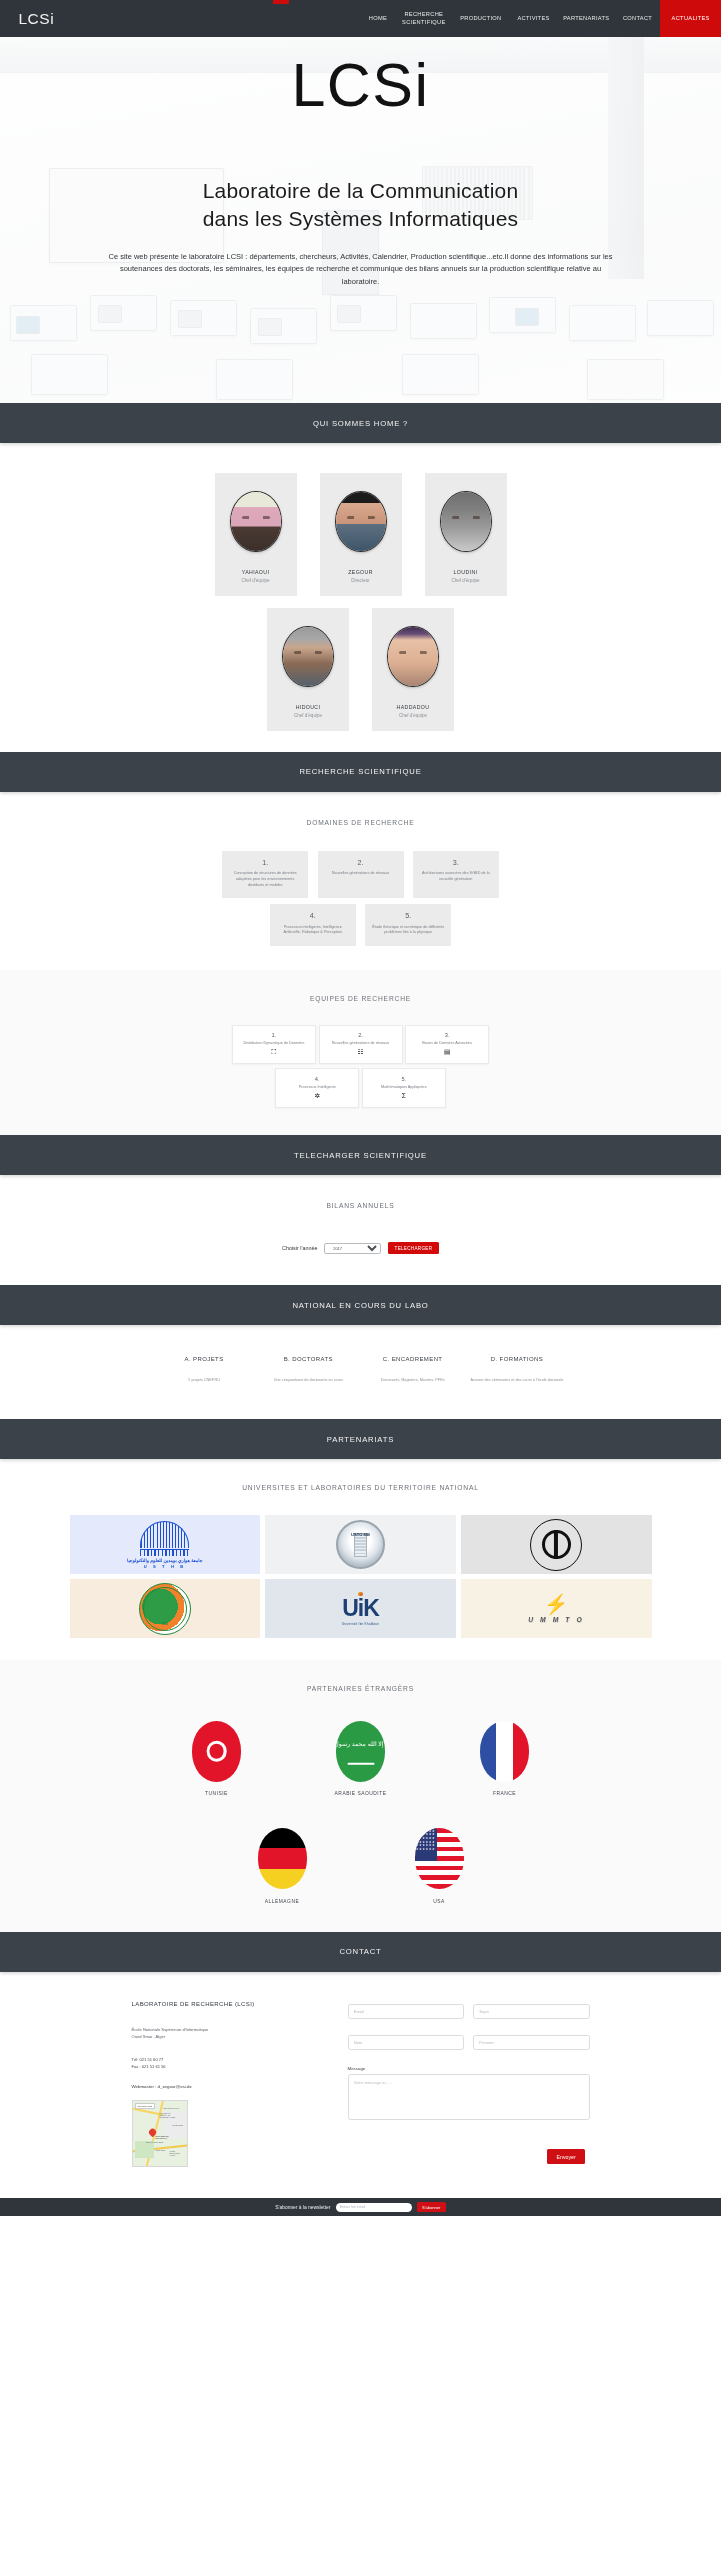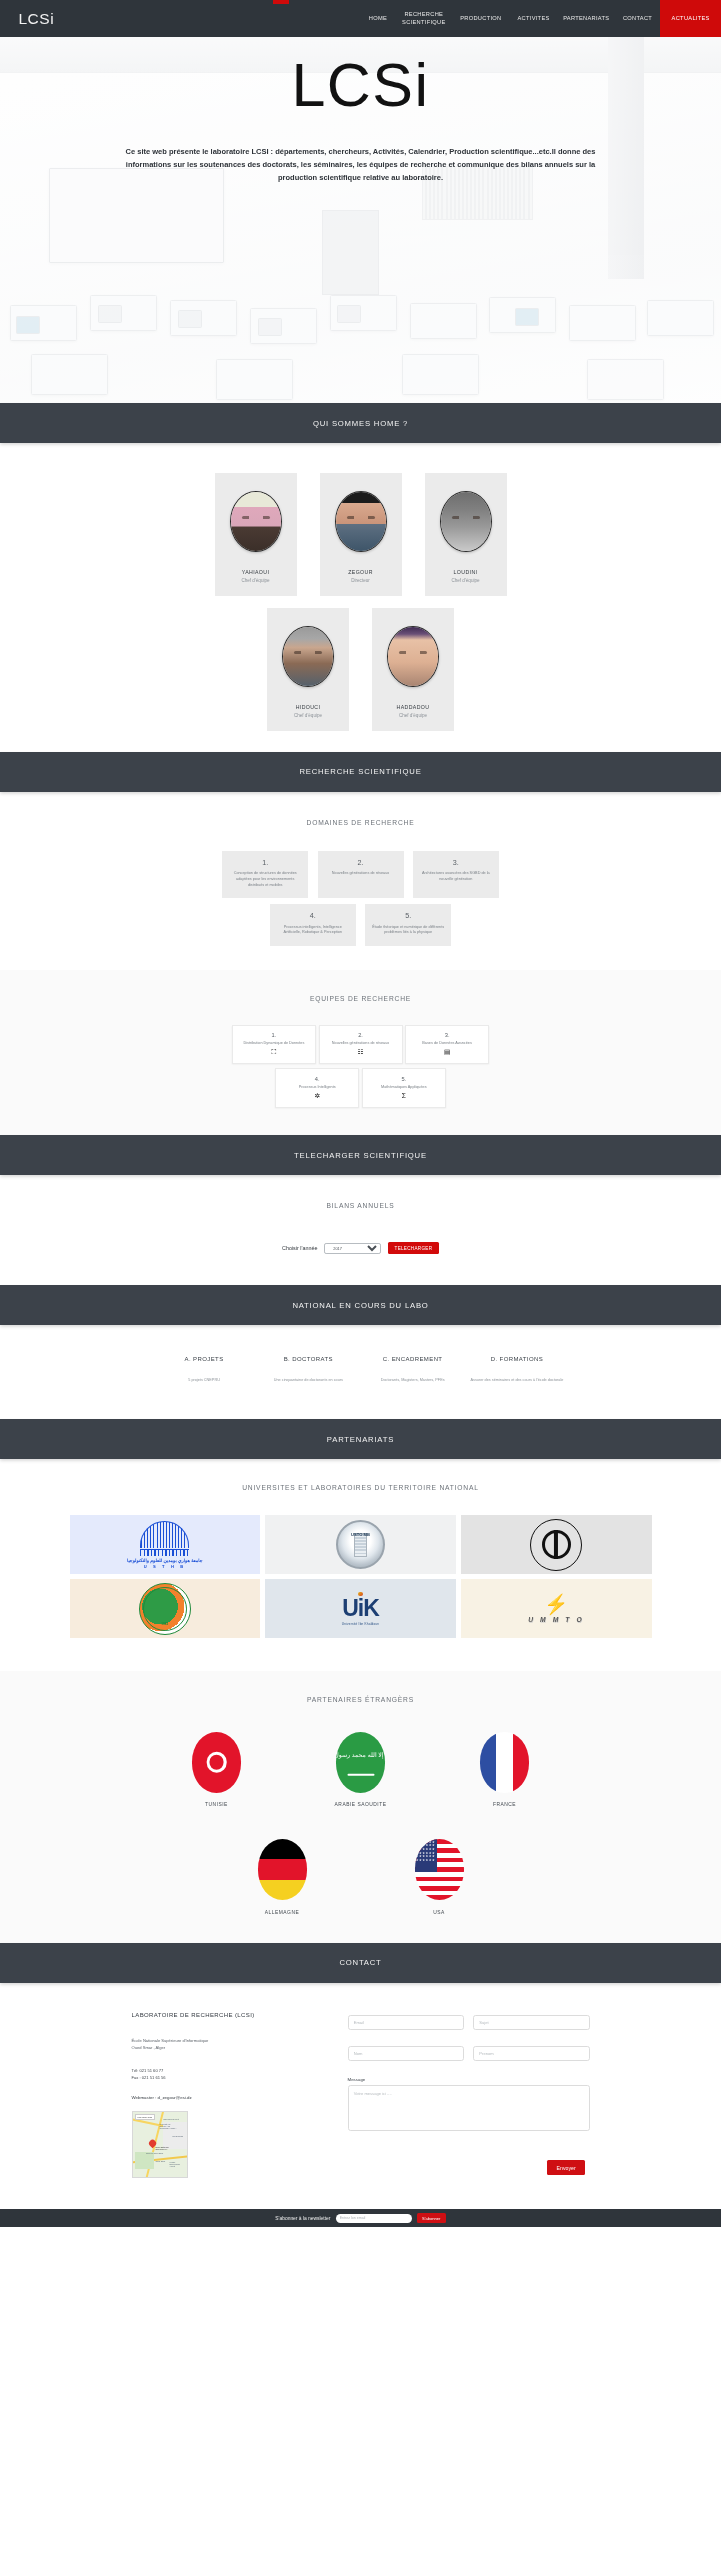--- a/index.html
+++ b/index.html
@@ -132,26 +132,25 @@
   }
   .hero-title {
     margin-top: 57px;
     font-size: 21px;
     line-height: 1.32;
     font-weight: 400;
     color: #1b1b1b;
     letter-spacing: 0.2px;
   }
   .hero-sub {
-    margin: 26px auto 0;
+    margin: 18px auto 0;
     max-width: 505px;
     font-size: 7.5px;
     line-height: 1.72;
     color: #2d3238;
-    font-weight: bold;
   }
 
   
   .banner {
     background: #3c424a;
     height: 40px;
     display: flex;
     align-items: center;
     justify-content: center;
     box-shadow: 0 1.5px 3.6px rgba(0,0,0,.18);
@@ -315,21 +314,21 @@
   .act-desc {
     margin-top: 14.4px;
     font-size: 3.8px;
     line-height: 1.7;
     color: #8d9399;
   }
 
   
   .part-wrap { padding: 25px 0 20.6px; }
   .logo-grid {
-    margin: 24px auto 12px;
+    margin: 24px auto 1px;
     width: 582px;
     display: grid;
     grid-template-columns: repeat(3, 1fr);
     gap: 5.2px;
   }
   .logo-cell {
     height: 59px;
     display: flex;
     align-items: center;
     justify-content: center;
@@ -592,20 +591,24 @@
     <div class="mon" style="left:258px; top:54px; width:24px; height:17.5px;"></div>
     <div class="mon" style="left:337px; top:41px;  width:24px; height:17.5px;"></div>
     <div class="mon blue" style="left:515px;top:44px;  width:24px; height:17.5px;"></div>
     <div class="desk" style="left:31px;  top:90px; width:77px; height:41px;"></div>
     <div class="desk" style="left:216px; top:95px; width:77px; height:41px;"></div>
     <div class="desk" style="left:402px; top:90px; width:77px; height:41px;"></div>
     <div class="desk" style="left:587px;top:95px; width:77px; height:41px;"></div>
   </div>
   <div class="hero-inner">
     <div class="hero-logo">LCSi</div>
+    <div class="hero-title">
+      <div>Laboratoire de la Communication</div>
+      <div>dans les Systèmes Informatiques</div>
+    </div>
     <div class="hero-sub">Ce site web présente le laboratoire LCSI : départements, chercheurs, Activités, Calendrier, Production scientifique...etc.Il donne des informations sur les soutenances des doctorats, les séminaires, les équipes de recherche et communique des  bilans annuels sur la production scientifique relative au laboratoire.</div>
   </div>
 </div>
 
 <div class="banner">
   <h2>QUI SOMMES HOME ?</h2>
 </div>
 <div class="section team-wrap">
   <div class="team-row">
     <div class="person-card">

